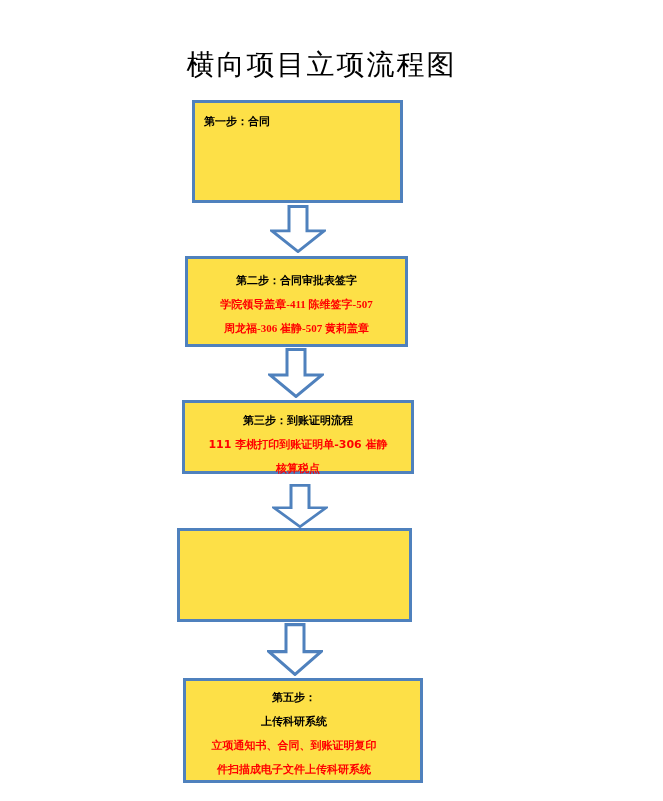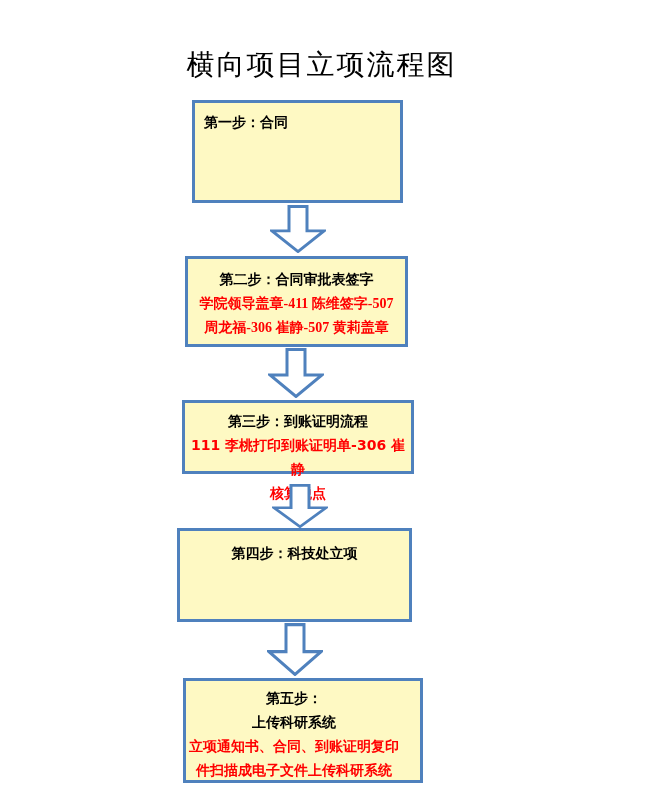--- a/index.html
+++ b/index.html
@@ -25,23 +25,23 @@
     font-size: 28px;
     font-weight: normal;
     color: #000000;
     letter-spacing: 2px;
     line-height: 34px;
   }
   .box {
     position: absolute;
     box-sizing: border-box;
     border: 3px solid #4F81BD;
-    background: #fef9c3;
+    background: #fde047;
     font-weight: bold;
-    font-size: 14px;
+    font-size: 11px;
     line-height: 24px;
   }
   .step-title {
     color: #000000;
     white-space: pre-line;
   }
   .step-body {
     color: #FF0000;
     white-space: pre-line;
   }
@@ -89,21 +89,20 @@
     <div class="step-title">第三步：到账证明流程</div>
     <div class="step-body">111 李桃打印到账证明单-306 崔静
 核算税点</div>
   </div>
 
   <svg class="arrow arrow3" viewBox="0 0 56 50" preserveAspectRatio="none">
     <path d="M19,1.5 H37 V27 H54 L28,48.5 L2,27 H19 Z" fill="#ffffff" stroke="#4F81BD" stroke-width="3" stroke-linejoin="miter"></path>
   </svg>
 
   <div class="box box4 align-center">
-    <div class="step-title">第四步：科技处立项</div>
   </div>
 
   <svg class="arrow arrow4" viewBox="0 0 56 50" preserveAspectRatio="none">
     <path d="M19,1.5 H37 V27 H54 L28,48.5 L2,27 H19 Z" fill="#ffffff" stroke="#4F81BD" stroke-width="3" stroke-linejoin="miter"></path>
   </svg>
 
   <div class="box box5 align-center">
     <div class="step-title">第五步：
 上传科研系统</div>
     <div class="step-body">立项通知书、合同、到账证明复印

